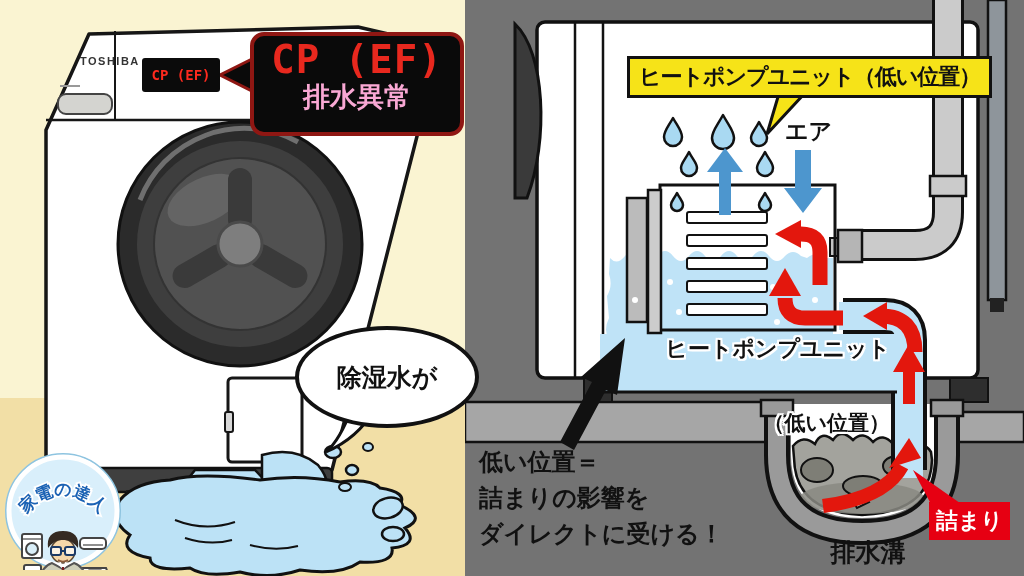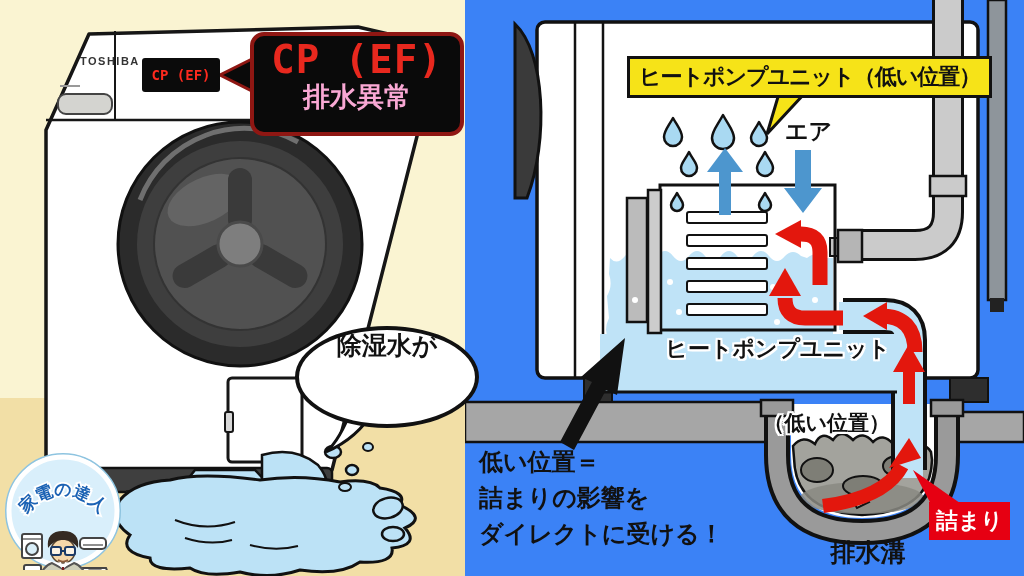--- a/index.html
+++ b/index.html
@@ -13,25 +13,25 @@
   .toshiba{left:56px;top:55px;font-size:11px;font-weight:bold;letter-spacing:1.5px;color:#333;margin-left:24px;}
   .lcd{left:142px;top:58px;width:78px;height:34px;background:#0b0b0b;border-radius:3px;
        color:#ff2a1e;font-family:"DejaVu Sans Mono",monospace;font-weight:bold;font-size:14px;
        line-height:34px;text-align:center;letter-spacing:0px;}
   .callout{left:250px;top:32px;width:206px;height:96px;background:#0a0a0a;border:4px solid #8F1713;
            border-radius:14px;text-align:center;}
   .callout .code{font-family:"DejaVu Sans Mono",monospace;font-weight:bold;font-size:39px;
                  color:#E8281E;line-height:1.15;margin-top:2px;letter-spacing:1px;}
   .callout .sub{font-size:27px;font-weight:800;color:#f9a8d4;line-height:1.1;}
   .bubble{left:295px;top:326px;width:176px;height:94px;background:#ffffff;border:4px solid #111;
-          border-radius:50%;display:flex;flex-direction:column;align-items:center;justify-content:flex-start;z-index:3;}
+          border-radius:50%;display:flex;flex-direction:column;align-items:center;justify-content:center;z-index:3;}
   .bubble div{font-size:25px;font-weight:800;color:#111;line-height:1.22;white-space:nowrap;}
   .badge-svg{left:4px;top:452px;z-index:4;}
   
-  .right-panel{left:465px;top:0;width:559px;height:576px;background:#3b82f6;z-index:1;}
+  .right-panel{left:465px;top:0;width:559px;height:576px;background:#737373;z-index:1;}
   .diagram-svg{left:0;top:0;}
   .unit-callout{left:162px;top:56px;background:#F6E318;border:3px solid #111;padding:3px 9px;
                 font-size:22px;font-weight:800;color:#111;white-space:nowrap;letter-spacing:-1px;z-index:3;}
   .air-label{left:320px;top:116px;font-size:23px;font-weight:800;color:#111;}
   .tray-label{left:133px;top:336px;width:292px;text-align:right;font-weight:800;color:#111;line-height:1.2;
               text-shadow:-2px -2px 0 #fff,2px -2px 0 #fff,-2px 2px 0 #fff,2px 2px 0 #fff,
                           0 -2px 0 #fff,0 2px 0 #fff,-2px 0 0 #fff,2px 0 0 #fff;}
   .tray-label .l1{font-size:22px;}
   .tray-label .l2{font-size:21px;margin-top:48px;}
   .note{left:14px;top:444px;font-size:24px;font-weight:800;color:#111;line-height:36px;white-space:nowrap;}

